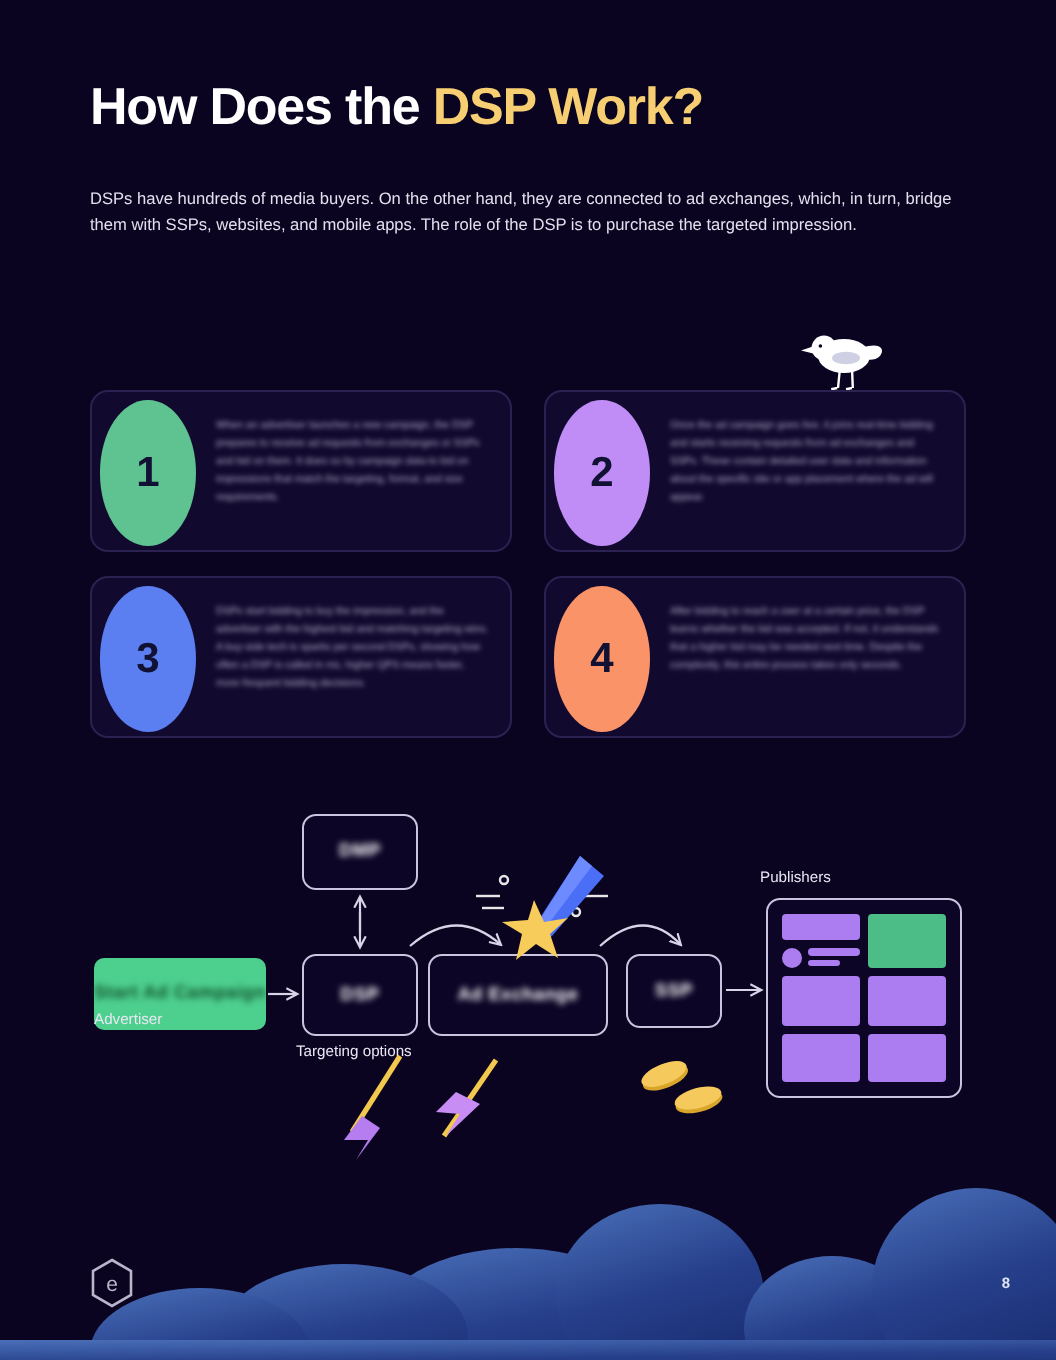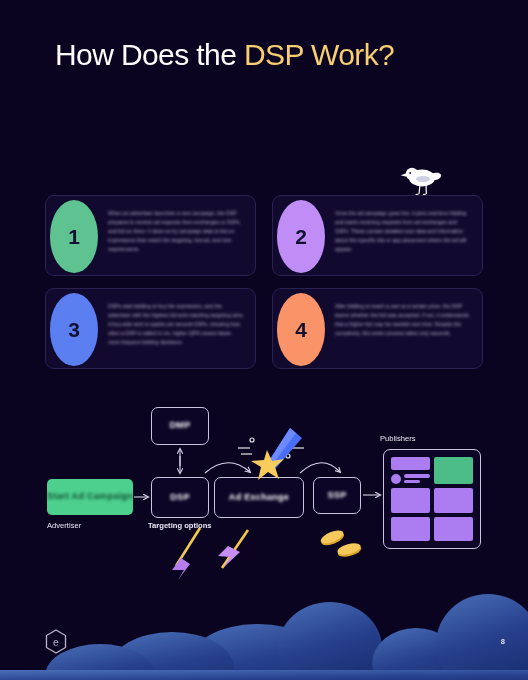--- a/index.html
+++ b/index.html
@@ -25,26 +25,25 @@
     position: absolute;
     left: 0; bottom: 0;
     width: 528px; height: 120px;
     pointer-events: none;
   }
 
   
   .title {
     position: absolute;
     left: 45px; top: 38px;
-    font-size: 30px;
-    font-weight: normal;
+    font-size: 26px;
+    font-weight: bold;
     letter-spacing: -0.6px;
     color: #ffffff;
     white-space: nowrap;
-    margin-left: 10px;
   }
   .title .accent { color: #f7ce72; }
 
   .body-copy {
     position: absolute;
     left: 45px; top: 93px;
     width: 432px;
     font-size: 8.3px;
     line-height: 1.62;
     color: #e3e0ee;
@@ -150,22 +149,22 @@
   .node-adx  { left: 214px; top: 79px; width: 90px; height: 41px; }
   .node-ssp  { left: 313px; top: 79px; width: 48px; height: 37px; }
 
   .caption {
     position: absolute;
     font-size: 7.6px;
     color: #e9e7f3;
     text-align: left;
     line-height: 1.3;
   }
-  .cap-advertiser { left: 47px; top: 123px; width: 86px; }
-  .cap-targeting  { left: 148px; top: 123px; width: 64px; font-weight: bold; }
+  .cap-advertiser { left: 47px; top: 107px; width: 86px; }
+  .cap-targeting  { left: 148px; top: 123px; width: 64px; }
   .cap-publishers { left: 380px; top: 36px;  width: 104px; }
 
   
   .publishers {
     position: absolute;
     left: 383px; top: 51px;
     width: 98px; height: 100px;
     border: 1px solid #c9c5de;
     border-radius: 7px;
     background: #0d0526;
@@ -238,20 +237,21 @@
         <ellipse cx="488" cy="84" rx="52" ry="50"></ellipse>
         <rect x="0" y="110" width="528" height="20"></rect>
       </g>
     </svg>
   </div>
 
   <div class="title">
     <span>How Does the </span><span class="accent">DSP Work?</span>
   </div>
 
+  <p class="body-copy">DSPs have hundreds of media buyers. On the other hand, they are connected to ad exchanges, which, in turn, bridge them with SSPs, websites, and mobile apps. The role of the DSP is to purchase the targeted impression.</p>
 
 
   <div class="bird">
     <svg width="48" height="34" viewBox="0 0 48 34" xmlns="http://www.w3.org/2000/svg">
       <g fill="#ffffff">
         <ellipse cx="24" cy="15" rx="13" ry="8.5"></ellipse>
         <circle cx="14" cy="11" r="6.2"></circle>
         <path d="M8.4 10.2 L2.5 12.3 L8.6 13.8 Z"></path>
         <path d="M33 11 C41 8 45 11 42 15 C39 18 34 17 31 15 Z"></path>
         <path d="M22 21 L21 31 M20.6 31 L17.6 31.6" stroke="#ffffff" stroke-width="1.2" fill="none"></path>

